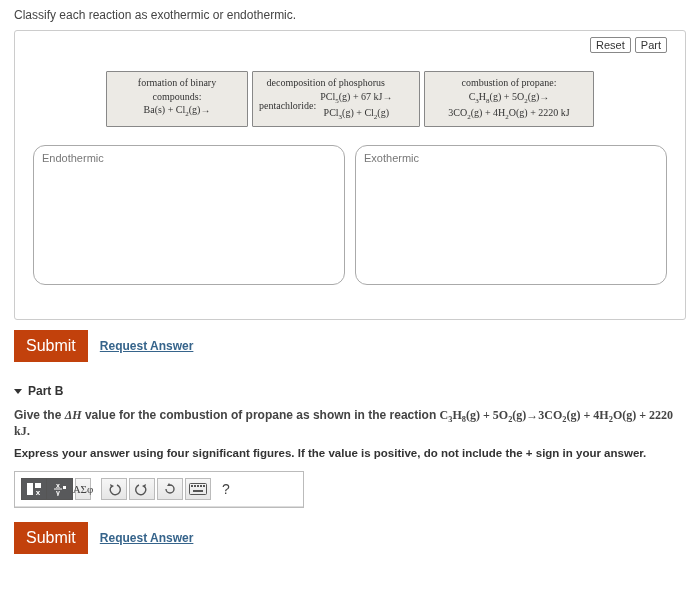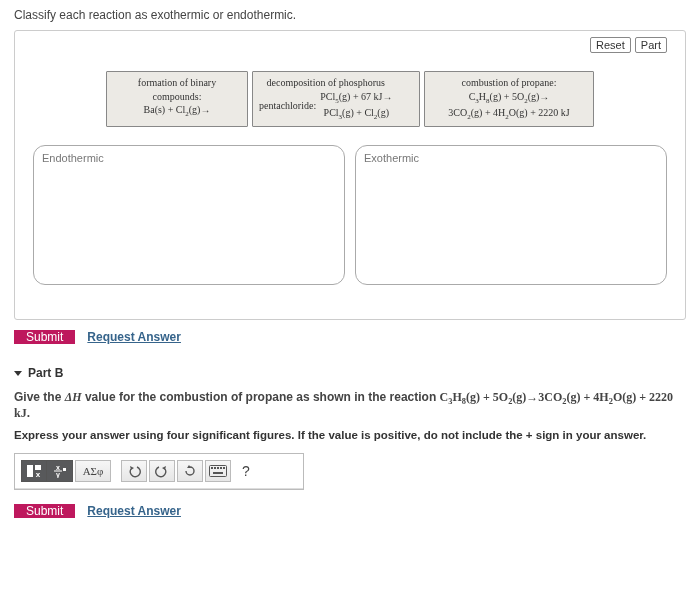--- a/index.html
+++ b/index.html
@@ -54,25 +54,25 @@
     border: 1px solid #aaa;
     border-radius: 12px;
     height: 140px;
     padding: 6px 8px;
     font-size: 11px;
     color: #777;
     background: #fff;
   }
   .submit-row { display: flex; align-items: center; gap: 12px; margin-top: 10px; }
   .submit-btn {
-    background: #be185d;
+    background: #c2410c;
     color: #fff;
     border: none;
-    padding: 0 12px;
-    font-size: 12px;
+    padding: 7px 12px;
+    font-size: 16px;
     cursor: pointer;
   }
   .link { color: #36648b; text-decoration: underline; font-size: 12px; cursor: pointer; font-weight: bold;}
   .part-b-head {
     display: flex;
     align-items: center;
     gap: 6px;
     margin: 22px 0 10px 0;
     font-weight: bold;
     font-size: 12px;
@@ -110,21 +110,21 @@
     cursor: pointer;
   }
   .tb-group { display: flex; }
   .tb-group .tb-btn + .tb-btn { border-left: none; }
   .tb-dark {
     background:#58595b;
     color:#fff;
     font-weight:bold;
     border-color:#555;
   }
-  .tb-wide { width: 36px; font-family: "Times New Roman", serif;}
+  .tb-wide { width: 16px; font-family: "Times New Roman", serif;}
   .input-row {
     display: flex;
     align-items: center;
     padding: 10px 8px 12px 8px;
     gap: 8px;
   }
   .num-input {
     flex: 1;
     height: 24px;
     border: 1px solid #aaa;

